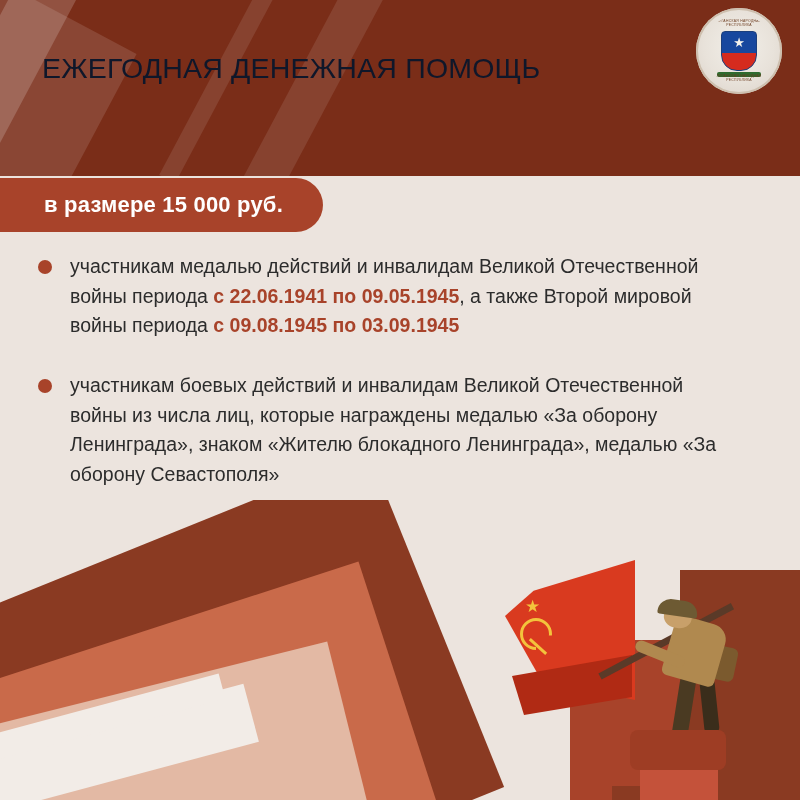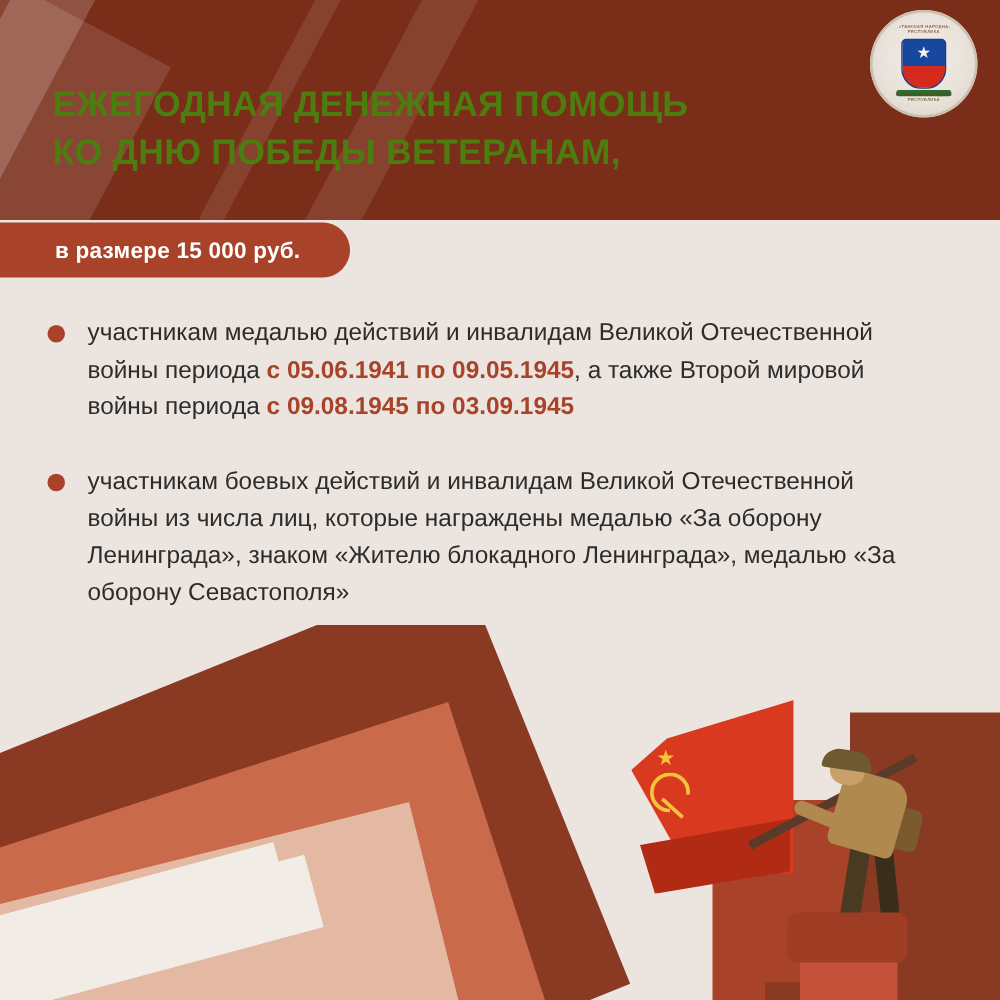--- a/index.html
+++ b/index.html
@@ -137,46 +137,46 @@
     width: 44px;
     height: 5px;
     background: #2f6b2f;
     border-radius: 2px;
   }
 
   
   .title {
     position: absolute;
     left: 42px;
-    top: 66px;
+    top: 50px;
     width: 700px;
-    color: #4d7c0f;
-    font-weight: bold;
+    color: #0f172a;
+    font-weight: normal;
     font-size: 28.5px;
     line-height: 1.32;
     letter-spacing: .2px;
     text-transform: uppercase;
     font-family: "Liberation Sans", sans-serif;
   }
   .title div { white-space: nowrap; }
 
   
   .amount-pill {
     position: absolute;
     left: 0;
     top: 178px;
-    height: 44px;
+    height: 54px;
     padding: 0 40px 0 44px;
     background: #a8432a;
     border-radius: 0 34px 34px 0;
     display: flex;
     align-items: center;
     color: #ffffff;
     font-weight: bold;
-    font-size: 18px;
+    font-size: 22px;
     letter-spacing: .2px;
     font-family: "Liberation Sans", sans-serif;
   }
 
   
   .bullets {
     position: absolute;
     left: 38px;
     top: 252px;
     width: 690px;
@@ -428,31 +428,30 @@
       <div class="emblem-arc-text emblem-arc-top">ЛУГАНСКАЯ НАРОДНАЯ РЕСПУБЛИКА</div>
       <div class="emblem-shield"></div>
       <div class="emblem-star">★</div>
       <div class="emblem-ribbon"></div>
       <div class="emblem-arc-text emblem-arc-bottom">ЛУГАНСКАЯ НАРОДНАЯ РЕСПУБЛИКА</div>
     </div>
   </div>
 
   <div class="title">
     <div>ЕЖЕГОДНАЯ ДЕНЕЖНАЯ ПОМОЩЬ</div>
-    <div>КО ДНЮ ПОБЕДЫ ВЕТЕРАНАМ,</div>
   </div>
 
   <div class="amount-pill">
     <span>в размере 15 000  руб.</span>
   </div>
 
   <div class="bullets">
     <div class="bullet-row">
       <div class="bullet-dot"></div>
-      <div class="bullet-text"><span>участникам медалью действий и инвалидам Великой Отечественной войны периода </span><span class="hl">с 05.06.1941 по 09.05.1945</span><span>, а также Второй мировой войны периода </span><span class="hl">с 09.08.1945 по 03.09.1945</span></div>
+      <div class="bullet-text"><span>участникам медалью действий и инвалидам Великой Отечественной войны периода </span><span class="hl">с 22.06.1941 по 09.05.1945</span><span>, а также Второй мировой войны периода </span><span class="hl">с 09.08.1945 по 03.09.1945</span></div>
     </div>
     <div class="bullet-row">
       <div class="bullet-dot"></div>
       <div class="bullet-text"><span>участникам боевых действий и инвалидам Великой Отечественной войны из числа лиц, которые награждены медалью «За оборону Ленинграда», знаком «Жителю блокадного Ленинграда», медалью «За оборону Севастополя»</span></div>
     </div>
   </div>
 
   <div class="bottom-art">
     <div class="shape right-block"></div>
     <div class="shape right-block2"></div>

